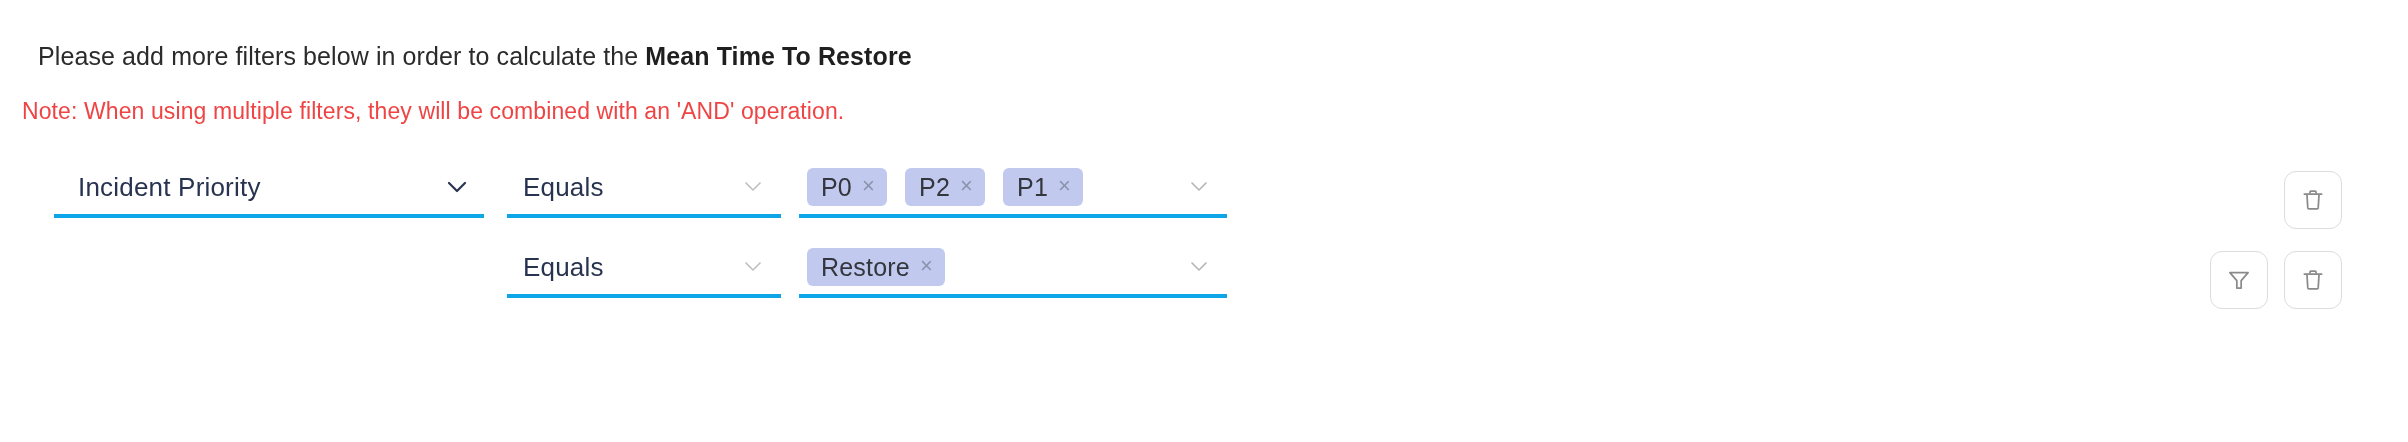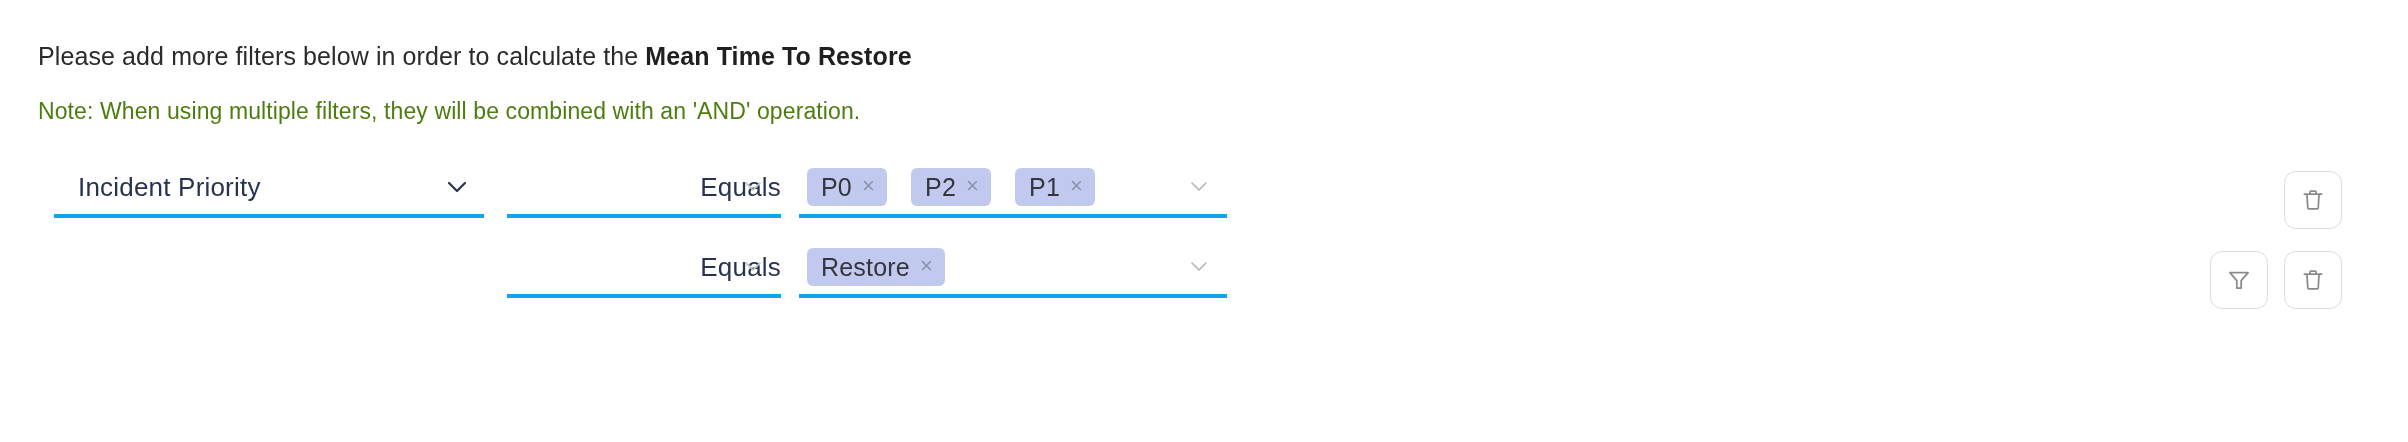--- a/index.html
+++ b/index.html
@@ -35,25 +35,25 @@
     color: #2b2b2b;
     white-space: nowrap;
     letter-spacing: 0.1px;
   }
   .heading .strong {
     font-weight: bold;
     color: #1f1f1f;
   }
   .note {
     position: absolute;
-    left: 24px;
+    left: 8px;
     top: 96px;
     font-size: 23px;
     line-height: 30px;
-    color: #4d7c0f;
+    color: #ef4444;
     white-space: nowrap;
     letter-spacing: 0.1px;
   }
 
   
   .rows {
     position: absolute;
     left: 0;
     top: 160px;
     width: 2408px;
@@ -65,21 +65,21 @@
 
   .field {
     position: absolute;
     box-sizing: border-box;
     height: 58px;
     border-bottom: 4px solid #0ea5e9;
     display: flex;
     align-items: center;
   }
   .field.field-attr  { left: 40px;  width: 430px; }
-  .field.field-op    { left: 493px; width: 274px; justify-content: flex-end; }
+  .field.field-op    { left: 493px; width: 274px; }
   .field.field-val   { left: 785px; width: 428px; }
 
   .field-text {
     font-size: 26px;
     color: #27334f;
     padding-left: 24px;
     white-space: nowrap;
     letter-spacing: 0.2px;
   }
   .field-op .field-text { padding-left: 16px; }
@@ -92,21 +92,21 @@
     width: 26px;
     height: 26px;
     display: block;
   }
   .chev svg { display: block; }
 
   
   .chips {
     display: flex;
     align-items: center;
-    gap: 24px;
+    gap: 18px;
     padding-left: 8px;
   }
   .chip {
     display: inline-flex;
     align-items: center;
     gap: 10px;
     background: #c2c9ef;
     border-radius: 6px;
     height: 38px;
     padding: 0 12px 0 14px;

